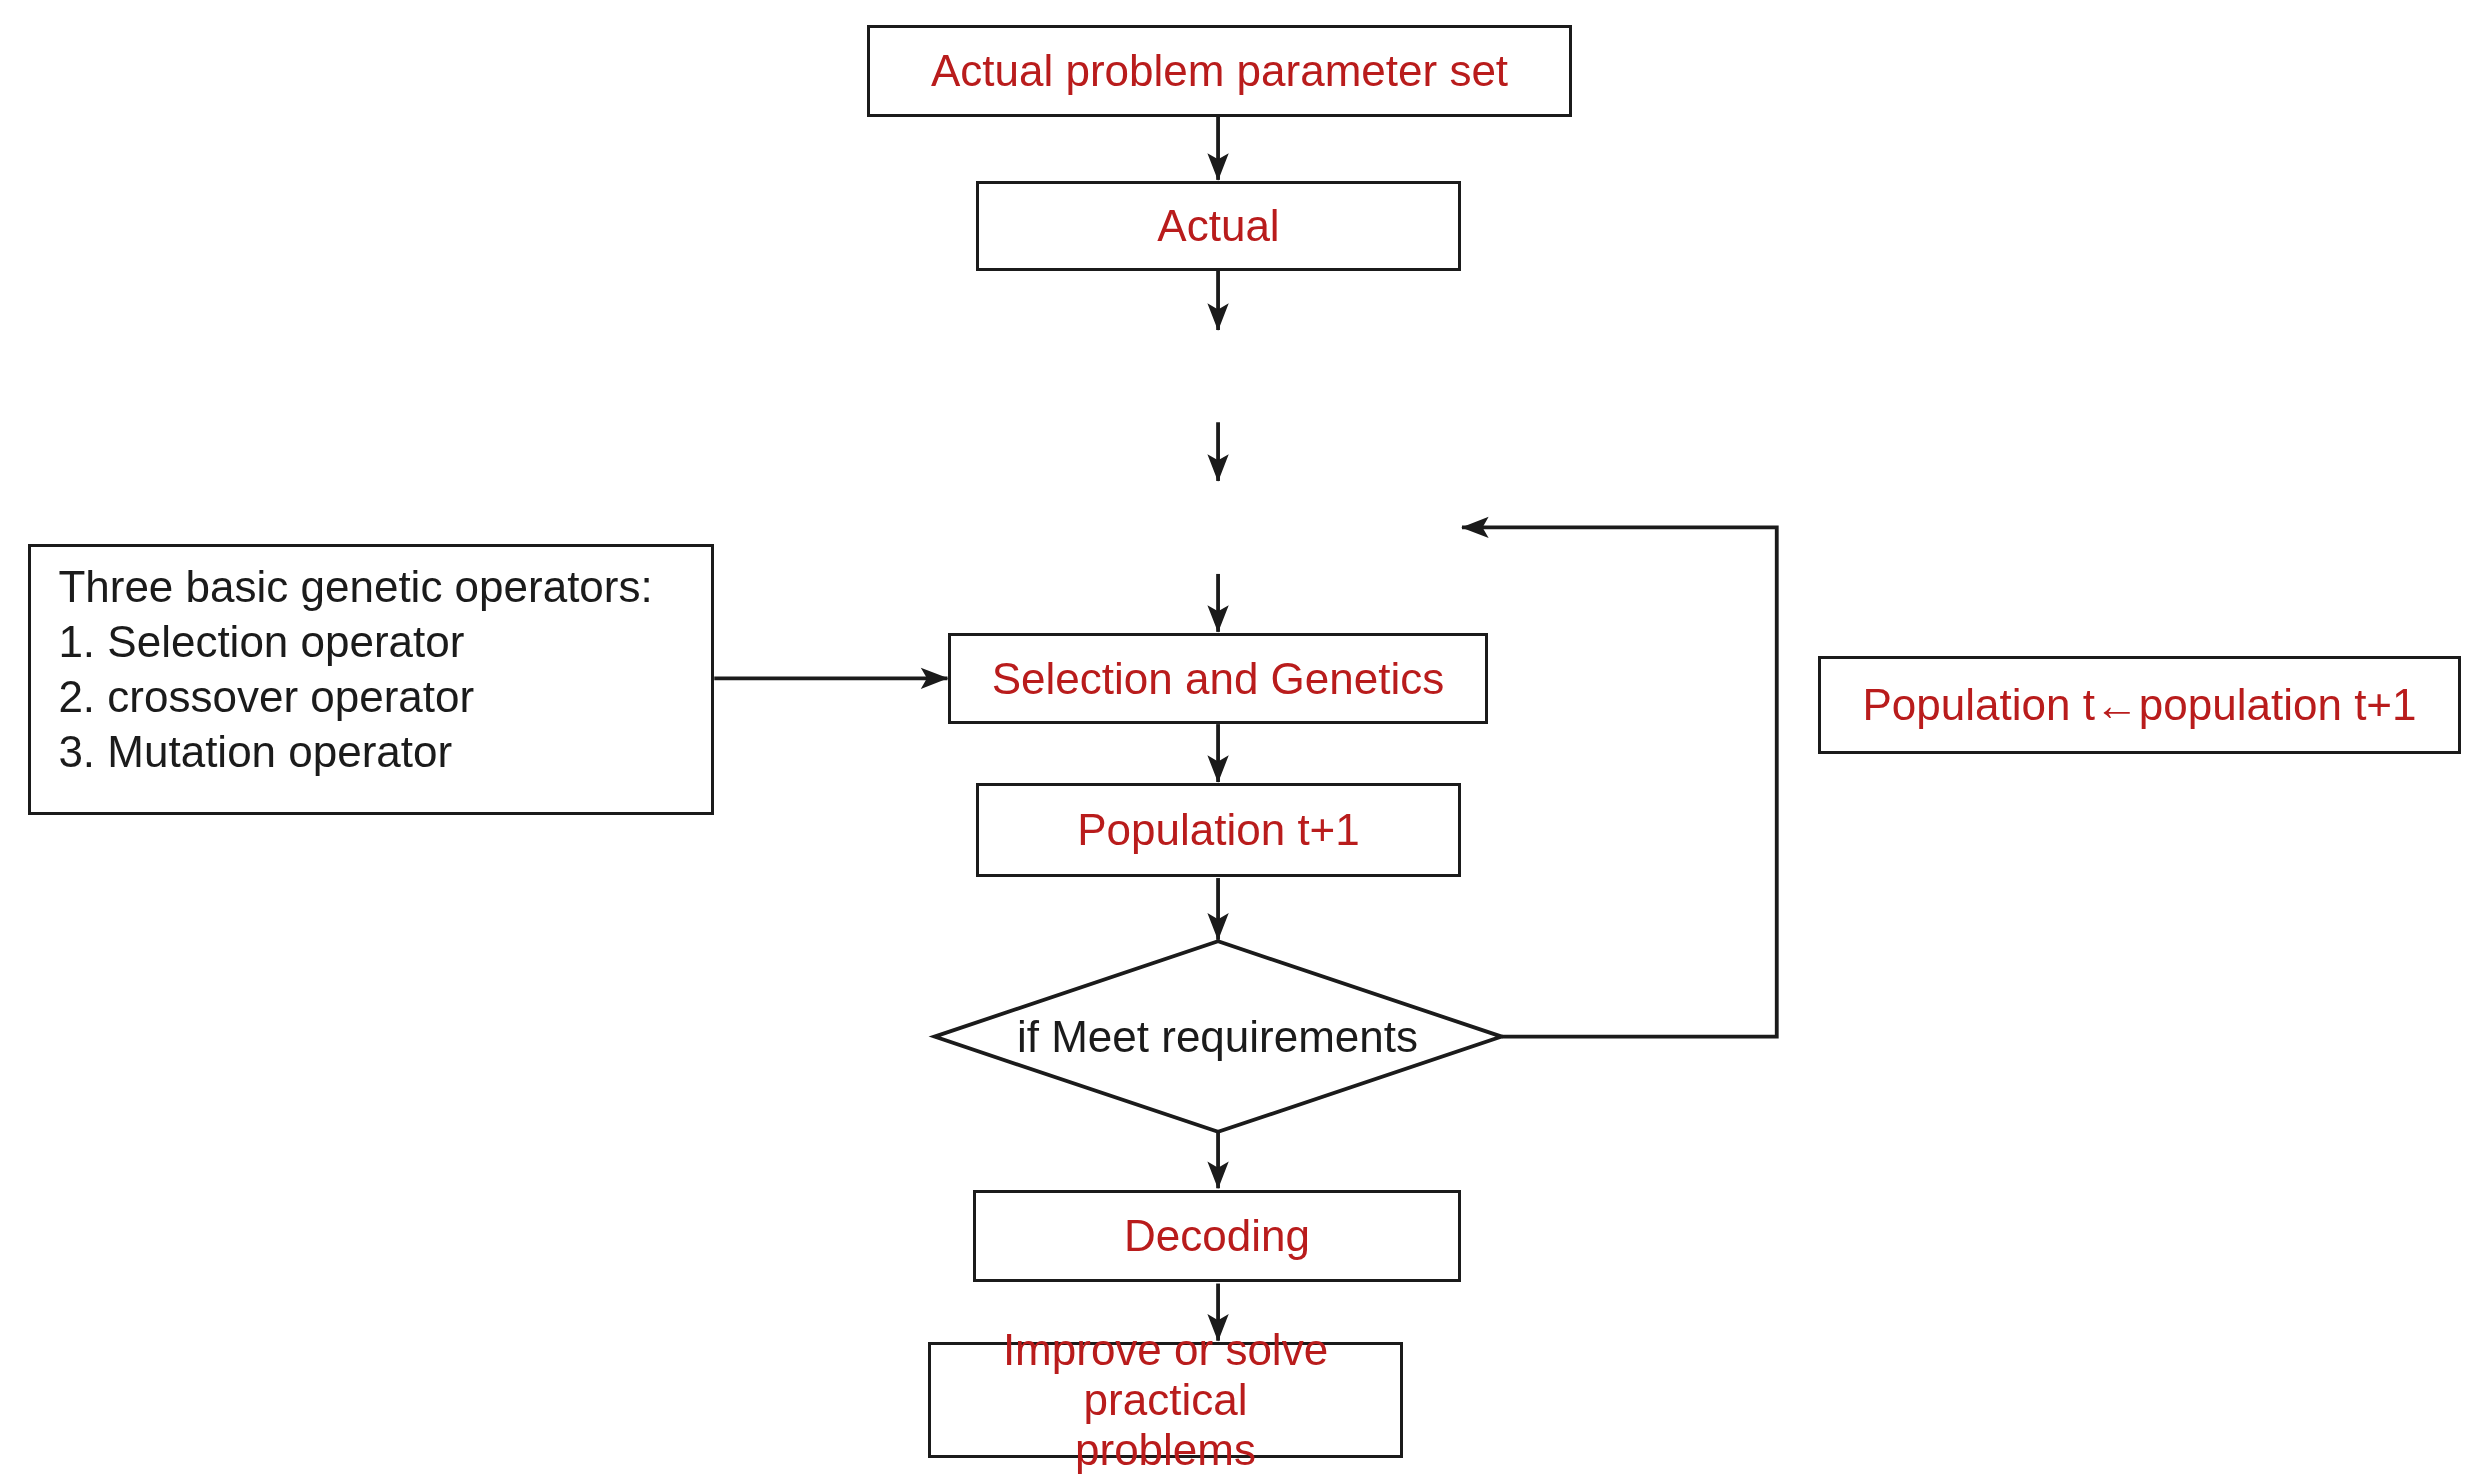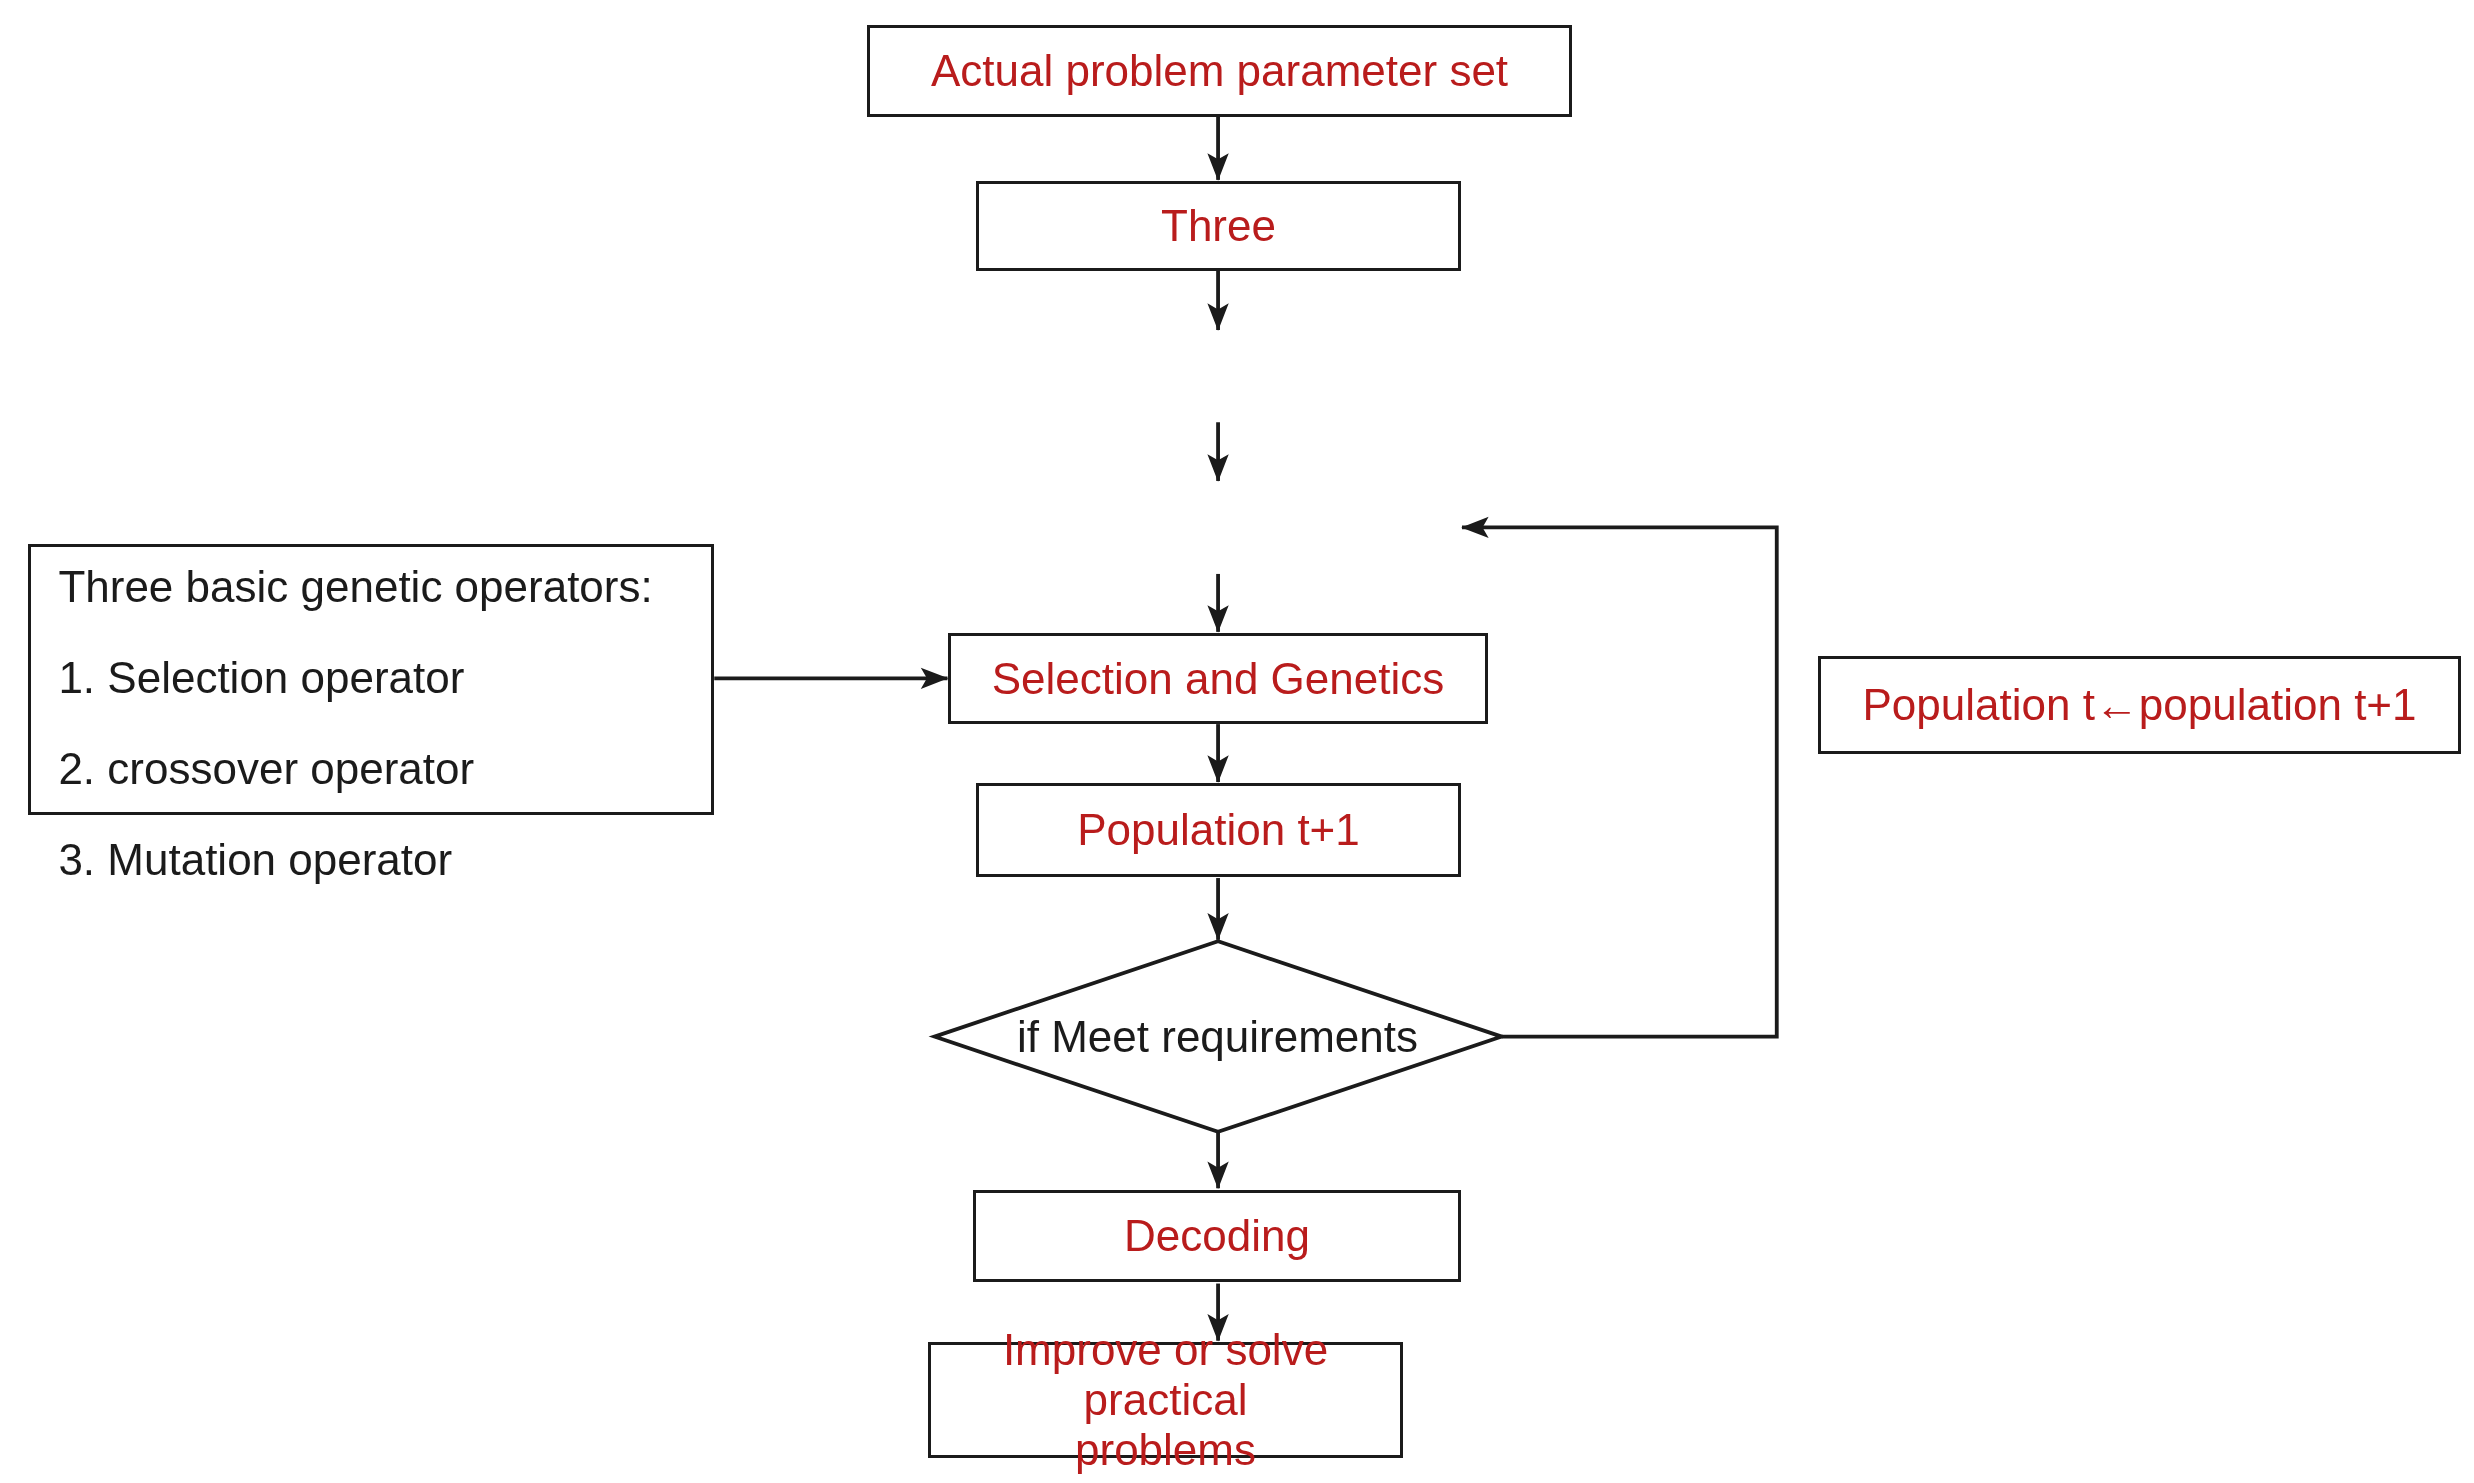--- a/index.html
+++ b/index.html
@@ -53,21 +53,20 @@
     background: #ffffff;
     border: 3.8px solid #1b1b1b;
     font-size: 44px;
     line-height: 55px;
     padding: 12.2px 15.2px 12.2px 27.4px;
     display: flex;
     flex-direction: column;
     align-items: flex-start;
     justify-content: flex-start;
     text-align: left;
-    gap: 36px;
   }
   .diamond-label {
     position: absolute;
     left: 934px;
     top: 1010px;
     width: 567px;
     text-align: center;
     font-size: 44px;
     line-height: 53px;
     color: #1b1b1b;
@@ -97,21 +96,21 @@
     <path class="wire" d="M1970 1360 H2331 V692 H1918" marker-end="url(#ah)"></path>
 
     <polygon class="diamond-shape" points="1226,1360 1598,1235 1970,1360 1598,1485"></polygon>
   </svg>
 
   <div class="node" style="left:867px; top:25px; width:705px; height:92px">
     <span class="lbl">Actual problem parameter set</span>
   </div>
 
   <div class="node" style="left:976px; top:181px; width:485px; height:90px">
-    <span class="lbl">Three</span>
+    <span class="lbl">Actual</span>
   </div>
 
 
 
   <div class="node" style="left:948px; top:633px; width:540px; height:91px">
     <span class="lbl">Selection and Genetics</span>
   </div>
 
   <div class="node" style="left:976px; top:783px; width:485px; height:94px">
     <span class="lbl">Population t+1</span>

